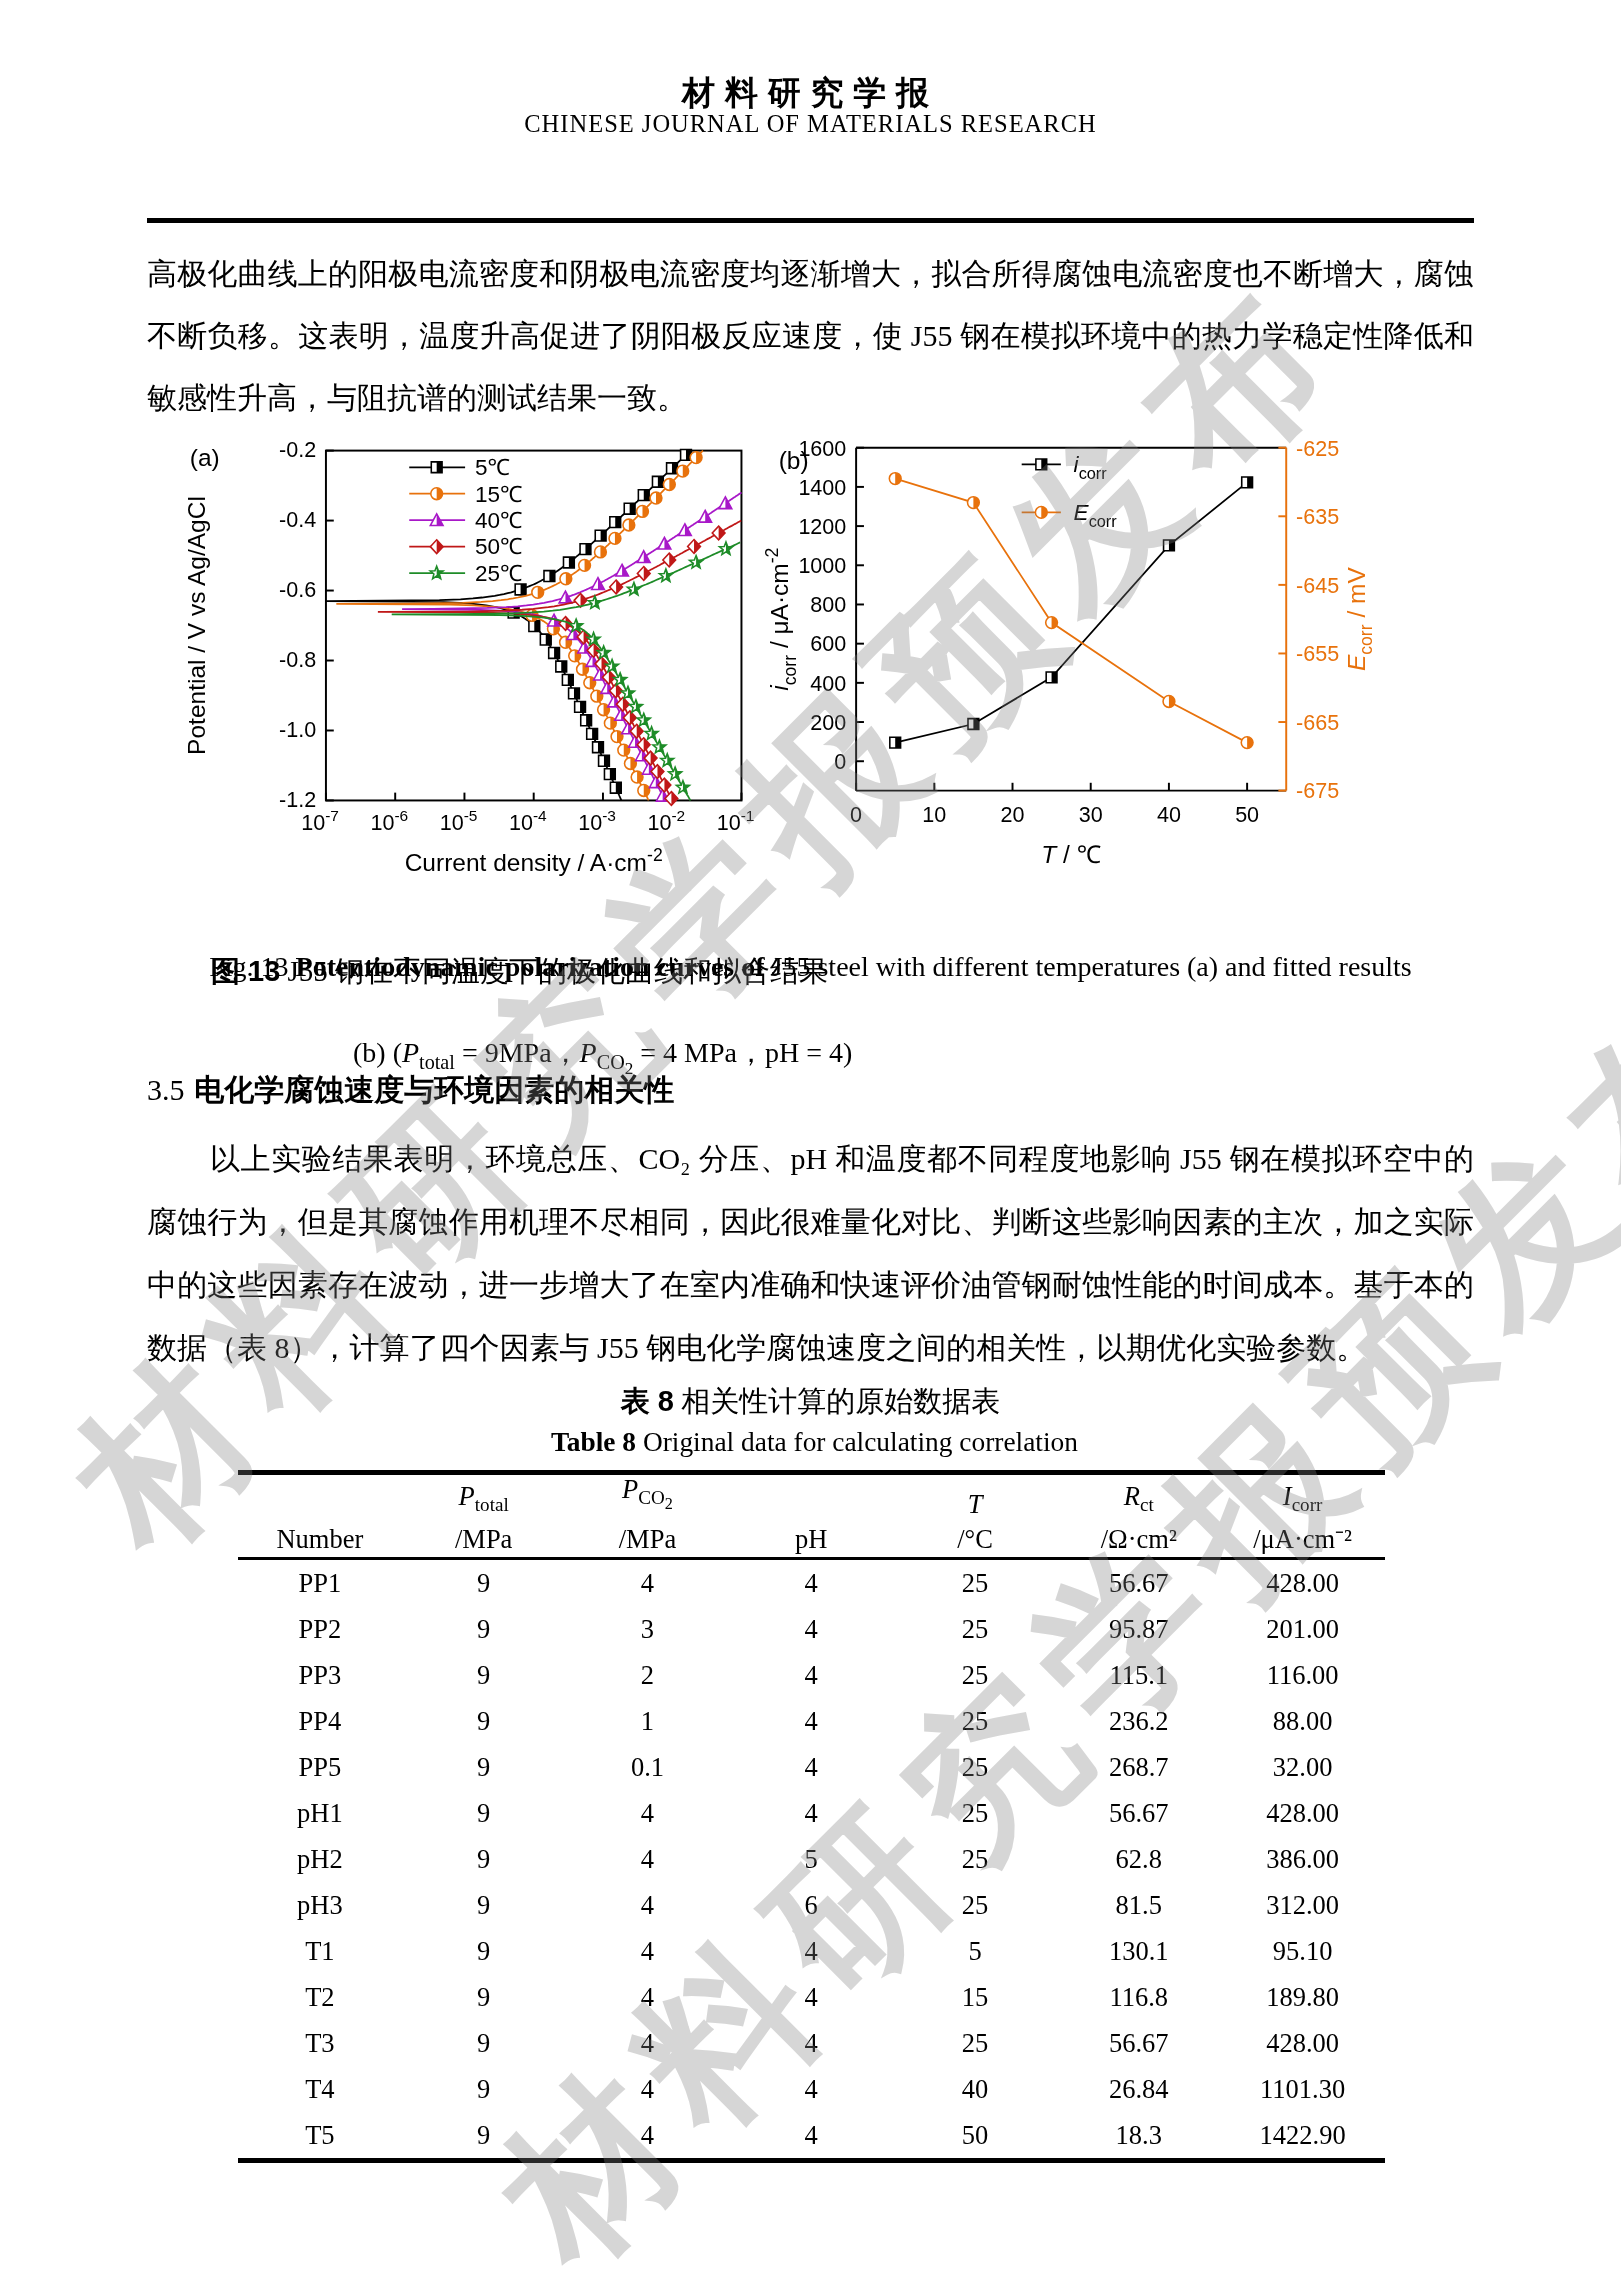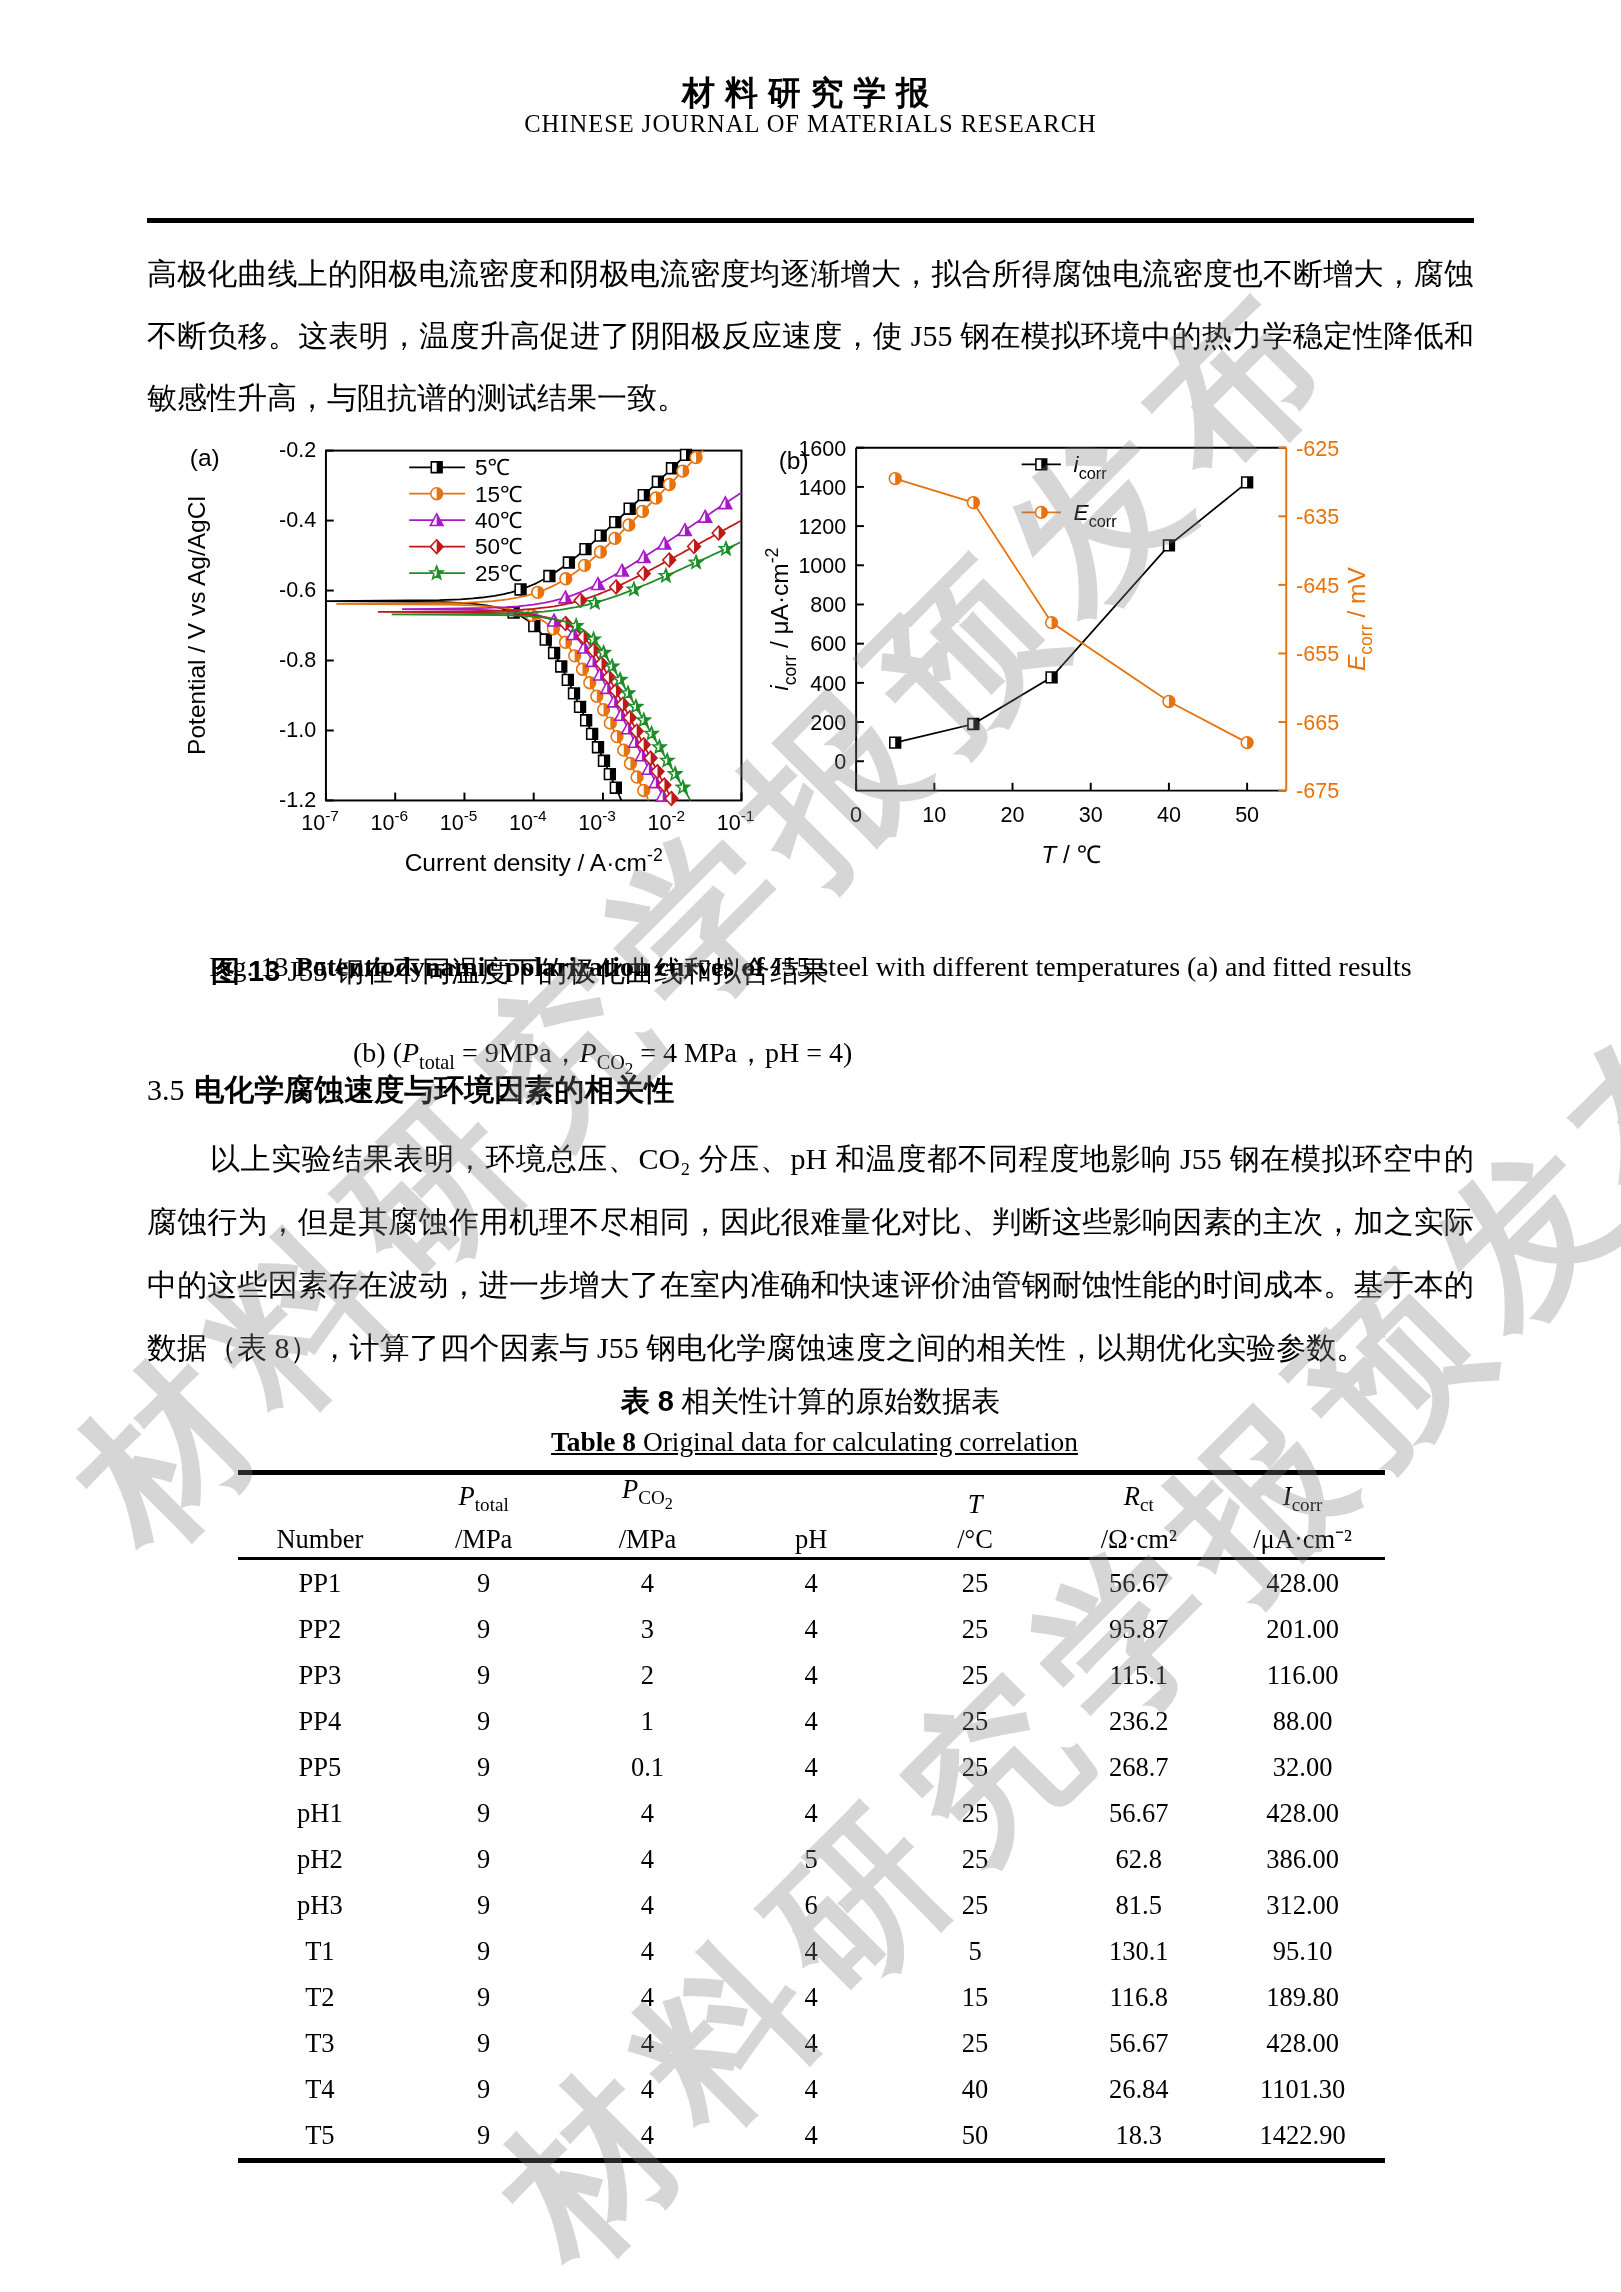--- a/index.html
+++ b/index.html
@@ -22,21 +22,21 @@
   .figcap-en{left:147px;width:1327px;top:951px;font-size:28px;}
   .figcap-cond{left:353px;top:1010px;font-size:28px;margin-top:24px;}
   .figcap-cond i, .thead i{font-family:"Liberation Serif",serif;}
   sub{font-size:0.72em;}
   sub sub{font-size:0.85em;}
   .sechead{left:147px;top:1070px;font-size:30px;text-align:right;}
   .sechead .num{font-family:"Liberation Serif",serif;}
   .sechead .ttl{font-family:"Liberation Sans",sans-serif;font-weight:bold;margin-left:9.8px;}
   .tbl-title-zh{left:0;right:0;top:1382px;font-size:29px;}
   .tbl-title-zh .lbl{font-weight:bold;font-family:"Liberation Sans",sans-serif;}
-  .tbl-title-en{left:8px;right:0;top:1427px;font-size:27.4px;text-decoration:underline;}
+  .tbl-title-en{left:8px;right:0;top:1427px;font-size:27.4px;}
   .tbl-title-en .lbl{font-weight:bold;}
   .dtable{left:238px;top:1470px;width:1147px;border-top:5.9px solid #000;border-bottom:5.9px solid #000;}
   .thead{display:flex;height:82px;border-bottom:3.9px solid #000;align-items:flex-end;}
   .th{width:14.28%;text-align:center;font-size:26.5px;line-height:35px;}
   .tbody{}
   .trow{display:flex;height:46px;align-items:center;}
   .td{width:14.28%;text-align:center;font-size:26.5px;}
   .chart{position:absolute;}
   .chart svg text{font-family:"Liberation Sans",sans-serif;}
   .watermark{position:absolute;font-family:"Liberation Serif",serif;font-weight:bold;font-size:167px;

